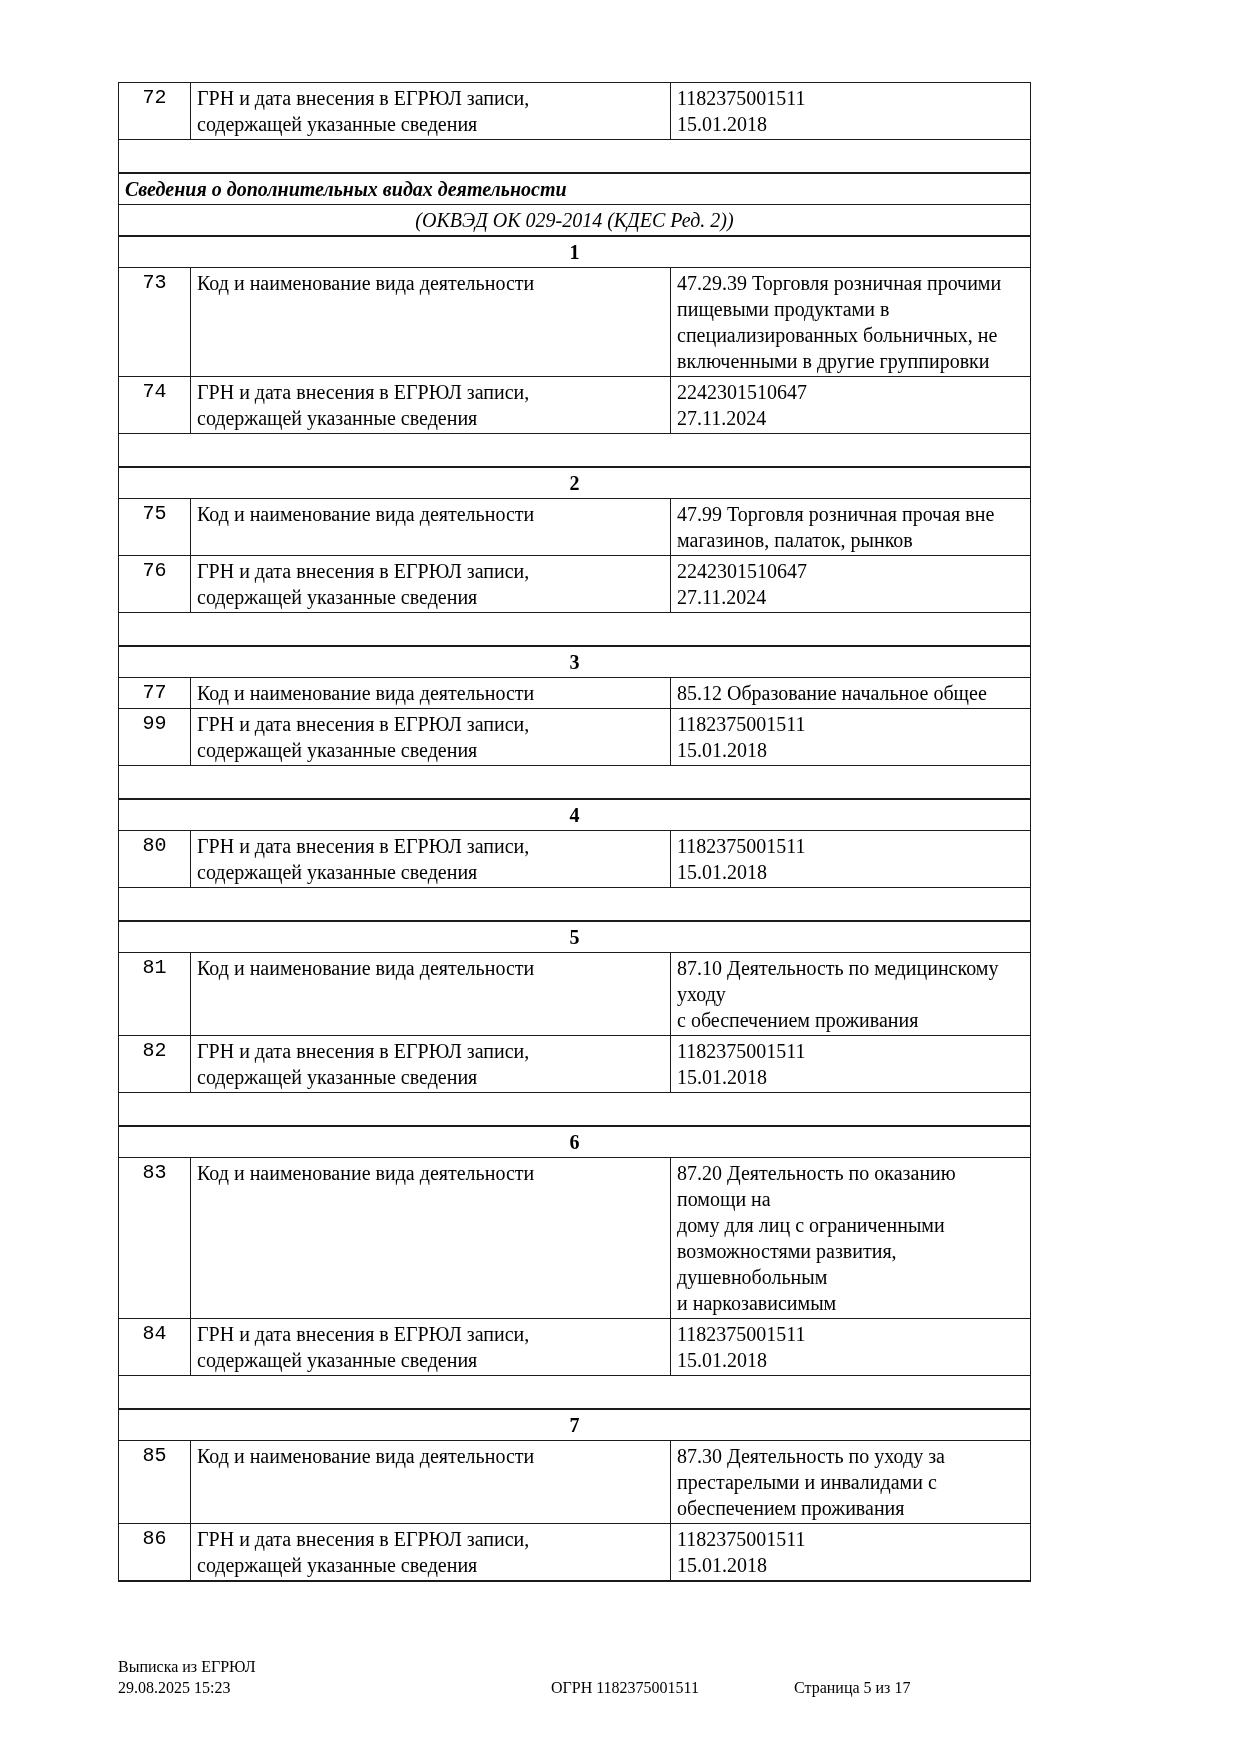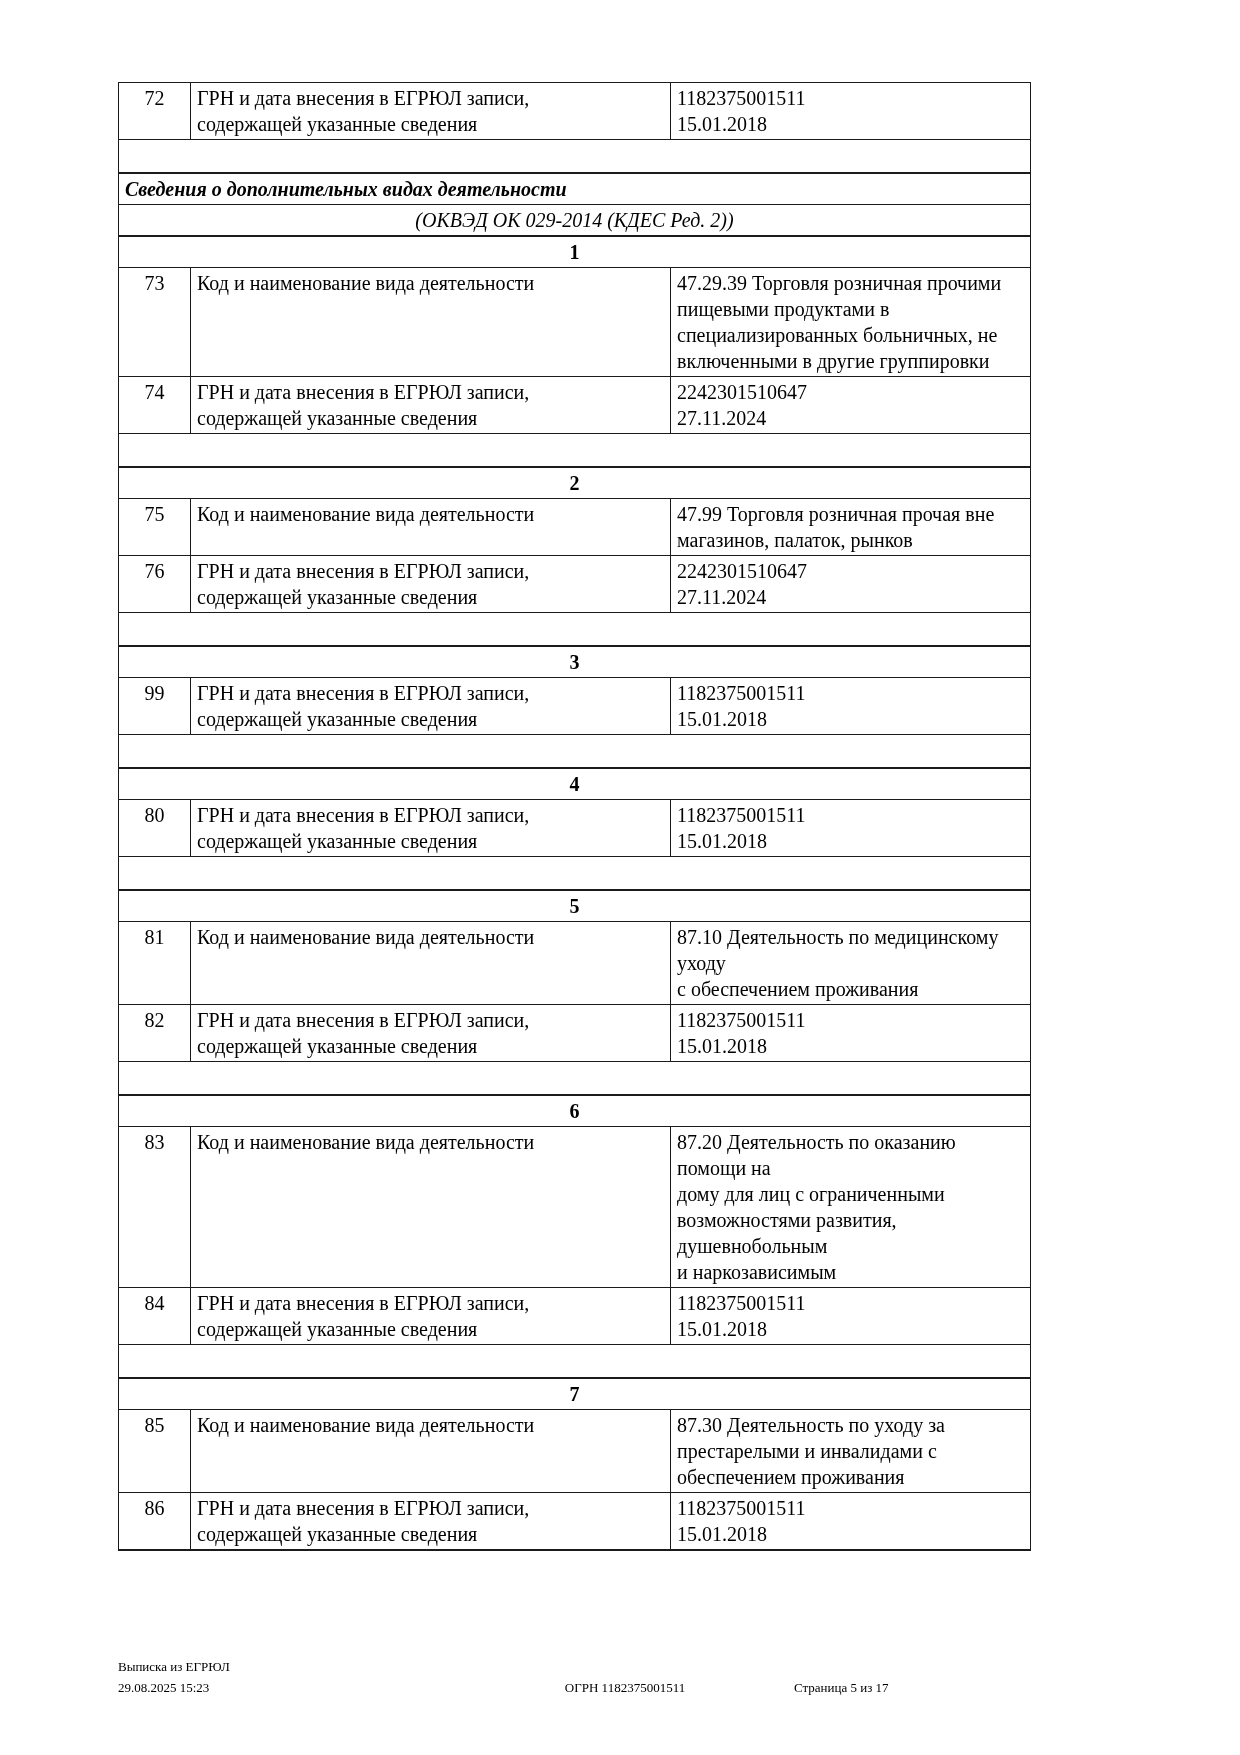--- a/index.html
+++ b/index.html
@@ -27,20 +27,21 @@
     border: 1px solid #1b1b1b;
     vertical-align: top;
     font-size: 20px;
     line-height: 26px;
     padding: 2px 6px;
     overflow: hidden;
   }
   .num-cell {
     text-align: center;
     padding: 2px 2px;
+    font-family: Liberation Mono, monospace;
   }
   .spacer-row td {
     height: 32px;
     padding: 0;
   }
   .title-cell {
     text-align: left;
     font-weight: bold;
     font-style: italic;
   }
@@ -58,21 +59,21 @@
   .doc-table tr:first-child td { border-top-width: 1px; }
   .doc-table tr:last-child td { border-bottom-width: 2px; }
 
   .page-footer {
     position: absolute;
     left: 118px;
     top: 1656px;
     width: 1014px;
     display: flex;
     align-items: flex-end;
-    font-size: 13px;
+    font-size: 16px;
     line-height: 21px;
   }
   .footer-left { flex: 1; text-align: left; }
   .footer-center { flex: 1; text-align: center; }
   .footer-right { flex: 1; text-align: left; }
 </style>
 </head>
 <body>
 
 <table class="doc-table">
@@ -153,20 +154,29 @@
         <td class="value-cell">
           <div>2242301510647</div>
           <div>27.11.2024</div>
         </td>
       </tr>
       <tr class="spacer-row">
         <td colspan="3"></td>
       </tr>
       <tr class="thick-top">
         <td colspan="3" class="section-cell">3</td>
+      </tr>
+      <tr>
+        <td class="num-cell">77</td>
+        <td class="label-cell">
+          <div>Код и наименование вида деятельности</div>
+        </td>
+        <td class="value-cell">
+          <div>85.12 Образование начальное общее</div>
+        </td>
       </tr>
       <tr>
         <td class="num-cell">99</td>
         <td class="label-cell">
           <div>ГРН и дата внесения в ЕГРЮЛ записи,</div>
           <div>содержащей указанные сведения</div>
         </td>
         <td class="value-cell">
           <div>1182375001511</div>
           <div>15.01.2018</div>

